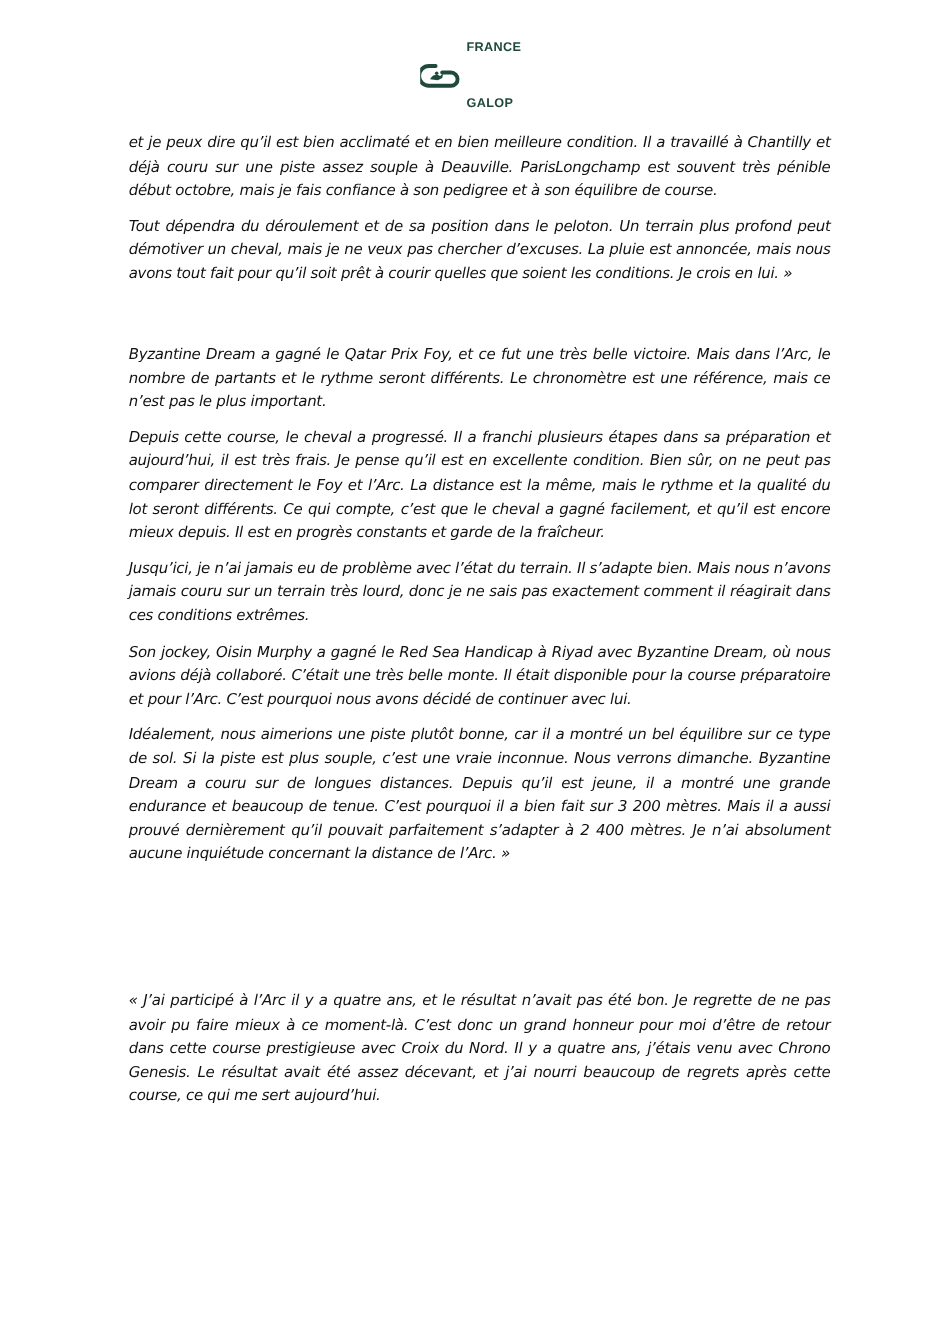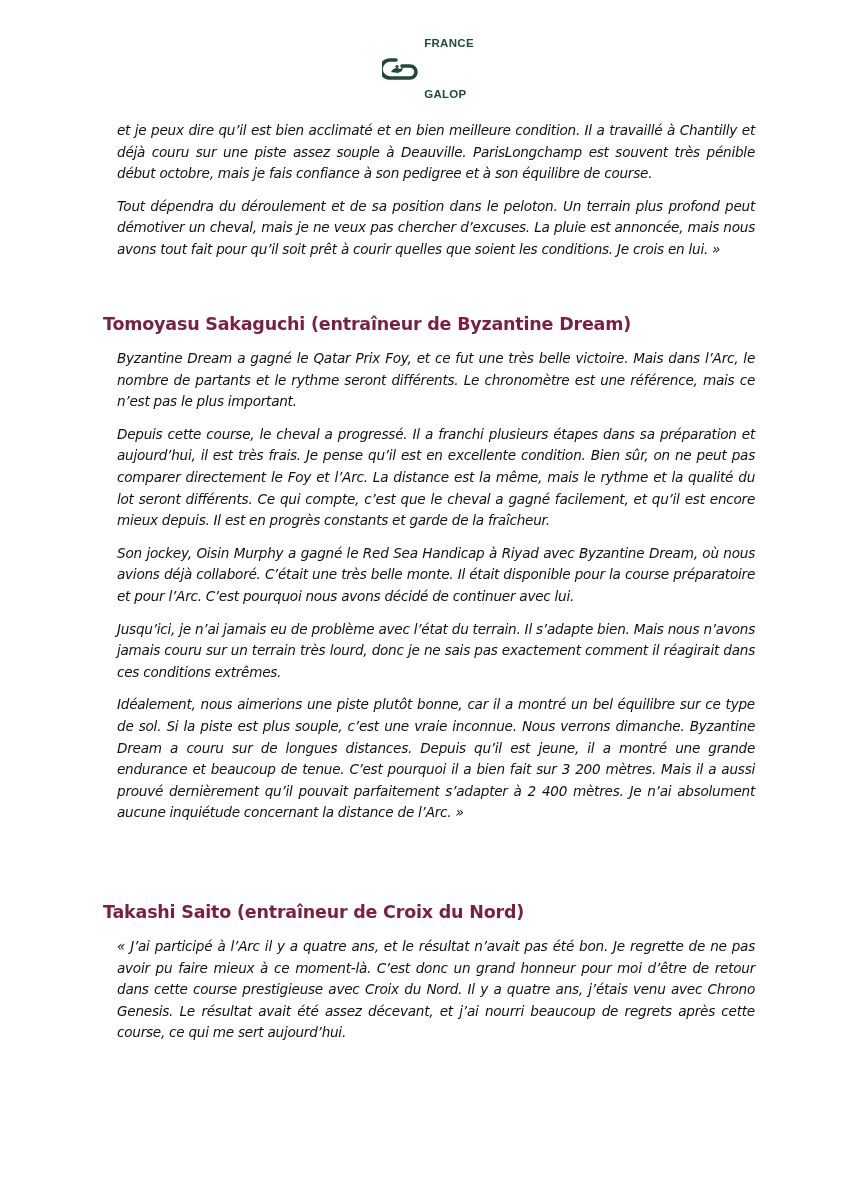--- a/index.html
+++ b/index.html
@@ -31,28 +31,22 @@
     </div>
   </div>
 </div>
 
 <div class="content">
   <p class="body">et je peux dire qu’il est bien acclimaté et en bien meilleure condition. Il a travaillé à Chantilly et déjà couru sur une piste assez souple à Deauville. ParisLongchamp est souvent très pénible début octobre, mais je fais confiance à son pedigree et à son équilibre de course.</p>
   <p class="body">Tout dépendra du déroulement et de sa position dans le peloton. Un terrain plus profond peut démotiver un cheval, mais je ne veux pas chercher d’excuses. La pluie est annoncée, mais nous avons tout fait pour qu’il soit prêt à courir quelles que soient les conditions. Je crois en lui. »</p>
 </div>
 
 <div class="sec1">
-  <div class="sec-head">
-      <h2 class="speaker">Tomoyasu Sakaguchi (entraîneur de Byzantine Dream)</h2>
-    </div>
   <p class="body">Byzantine Dream a gagné le Qatar Prix Foy, et ce fut une très belle victoire. Mais dans l’Arc, le nombre de partants et le rythme seront différents. Le chronomètre est une référence, mais ce n’est pas le plus important.</p>
   <p class="body">Depuis cette course, le cheval a progressé. Il a franchi plusieurs étapes dans sa préparation et aujourd’hui, il est très frais. Je pense qu’il est en excellente condition. Bien sûr, on ne peut pas comparer directement le Foy et l’Arc. La distance est la même, mais le rythme et la qualité du lot seront différents. Ce qui compte, c’est que le cheval a gagné facilement, et qu’il est encore mieux depuis. Il est en progrès constants et garde de la fraîcheur.</p>
+  <p class="body">Jusqu’ici, je n’ai jamais eu de problème avec l’état du terrain. Il s’adapte bien. Mais nous n’avons jamais couru sur un terrain très lourd, donc je ne sais pas exactement comment il réagirait dans ces conditions extrêmes.</p>
   <p class="body">Son jockey, Oisin Murphy a gagné le Red Sea Handicap à Riyad avec Byzantine Dream, où nous avions déjà collaboré. C’était une très belle monte. Il était disponible pour la course préparatoire et pour l’Arc. C’est pourquoi nous avons décidé de continuer avec lui.</p>
-  <p class="body">Jusqu’ici, je n’ai jamais eu de problème avec l’état du terrain. Il s’adapte bien. Mais nous n’avons jamais couru sur un terrain très lourd, donc je ne sais pas exactement comment il réagirait dans ces conditions extrêmes.</p>
   <p class="body">Idéalement, nous aimerions une piste plutôt bonne, car il a montré un bel équilibre sur ce type de sol. Si la piste est plus souple, c’est une vraie inconnue. Nous verrons dimanche. Byzantine Dream a couru sur de longues distances. Depuis qu’il est jeune, il a montré une grande endurance et beaucoup de tenue. C’est pourquoi il a bien fait sur 3 200 mètres. Mais il a aussi prouvé dernièrement qu’il pouvait parfaitement s’adapter à 2 400 mètres. Je n’ai absolument aucune inquiétude concernant la distance de l’Arc. »</p>
 </div>
 
 <div class="sec2">
-  <div class="sec-head">
-      <h2 class="speaker">Takashi Saito (entraîneur de Croix du Nord)</h2>
-    </div>
   <p class="body">« J’ai participé à l’Arc il y a quatre ans, et le résultat n’avait pas été bon. Je regrette de ne pas avoir pu faire mieux à ce moment-là. C’est donc un grand honneur pour moi d’être de retour dans cette course prestigieuse avec Croix du Nord. Il y a quatre ans, j’étais venu avec Chrono Genesis. Le résultat avait été assez décevant, et j’ai nourri beaucoup de regrets après cette course, ce qui me sert aujourd’hui.</p>
 </div>
 
 </body></html>

